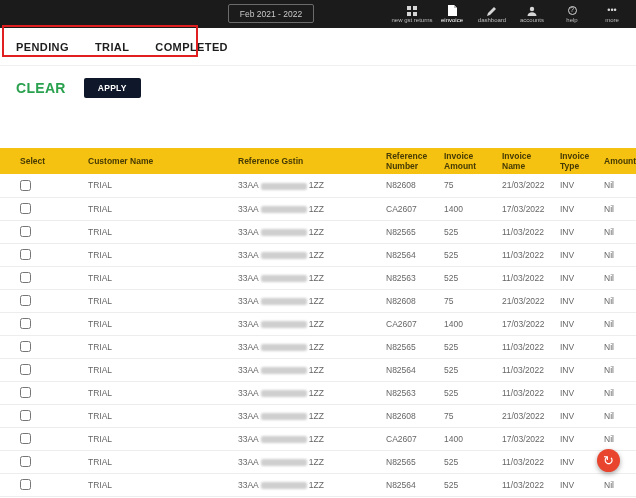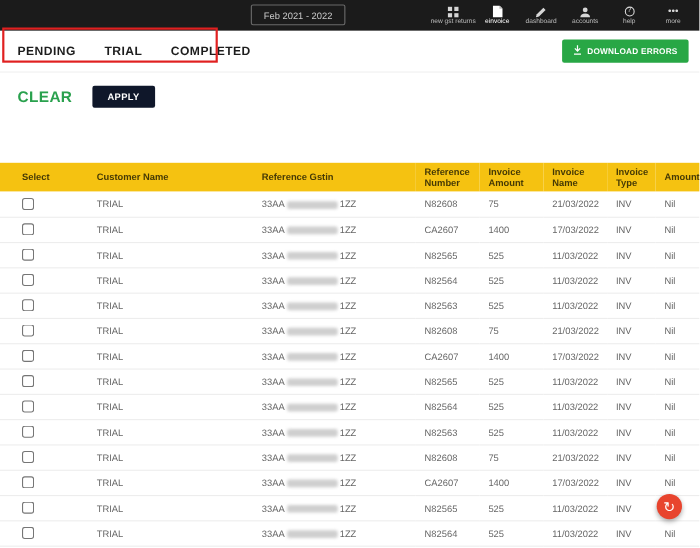--- a/index.html
+++ b/index.html
@@ -175,29 +175,20 @@
     </nav>
   </header>
 
   <div class="tabsrow">
     <div class="tabs">
       <div class="tab">PENDING</div>
       <div class="tab">TRIAL</div>
       <div class="tab">COMPLETED</div>
     </div>
     <div class="annotation"></div>
-    <button class="download-btn">
-      <span>
-        <svg width="8" height="9" viewBox="0 0 10 11">
-            <path d="M5 0v6M2 3.5L5 6.8 8 3.5" stroke="#fff" stroke-width="1.4" fill="none"></path>
-            <path d="M1 10h8" stroke="#fff" stroke-width="1.4"></path>
-          </svg>
-      </span>
-      <span>DOWNLOAD ERRORS</span>
-    </button>
   </div>
 
 
   <div class="actions">
     <span class="clear-link">CLEAR</span>
     <button class="apply-btn">APPLY</button>
   </div>
 
   <table>
     <colgroup>

